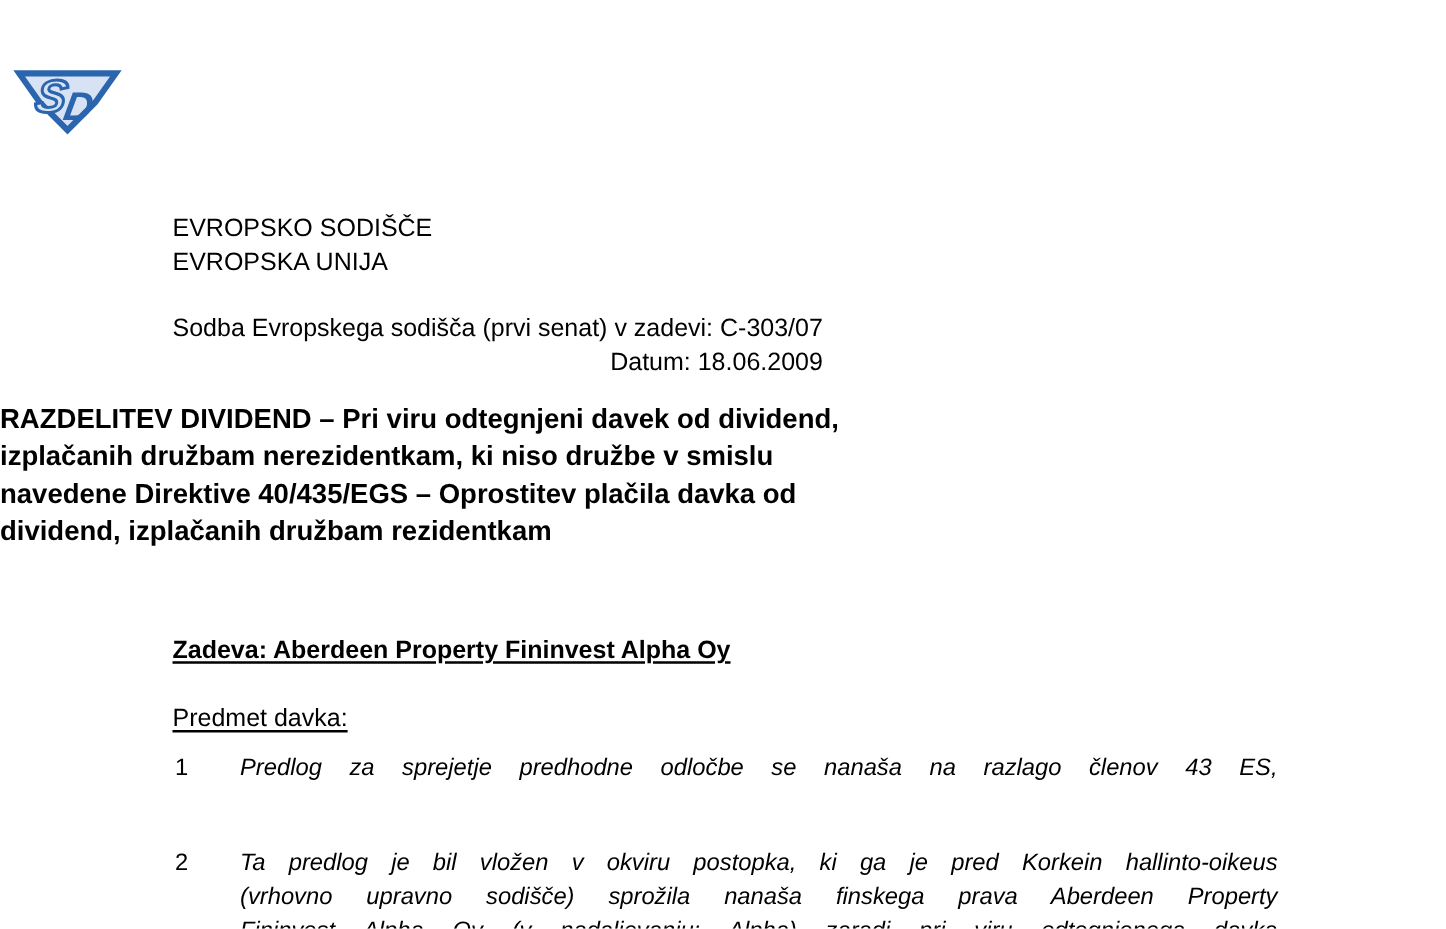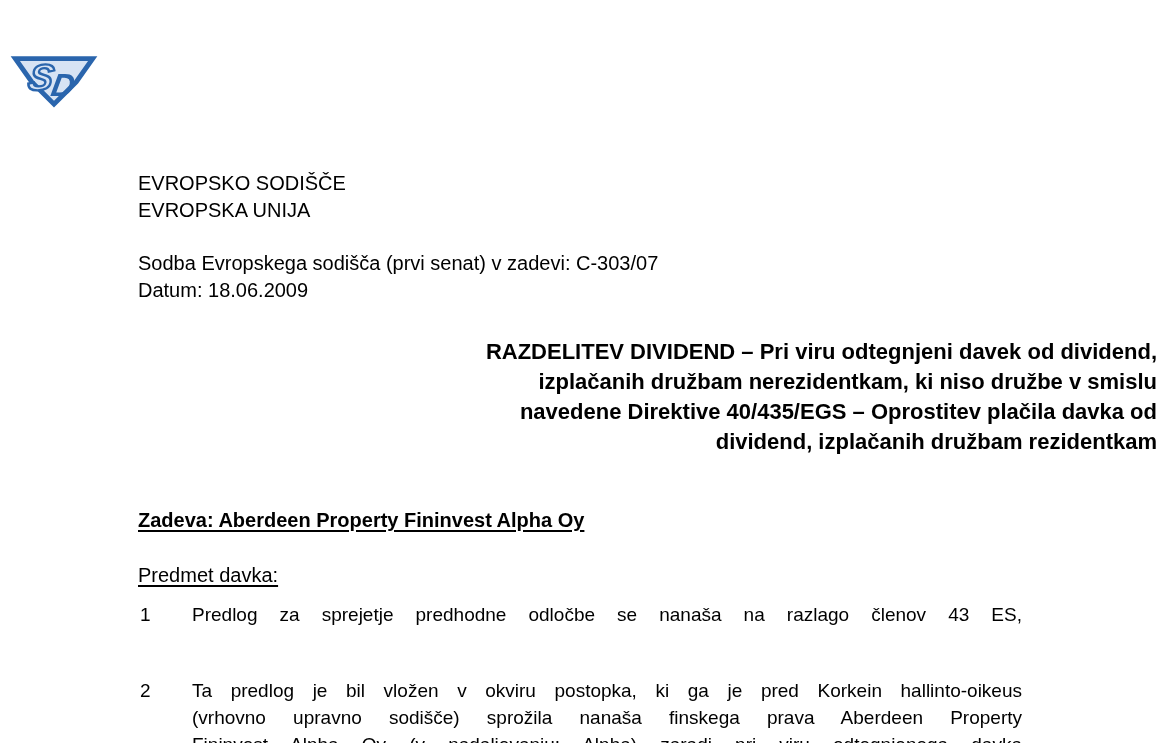--- a/index.html
+++ b/index.html
@@ -33,29 +33,30 @@
   }
 
   
   .case-block {
     position: absolute;
     left: 138px;
     top: 250px;
     font-size: 20px;
     line-height: 27px;
     white-space: nowrap;
+    text-align: right;
   }
 
   
   .doc-title {
     position: absolute;
     left: 0;
-    top: 337px;
+    top: 320px;
     width: 1157px;
-    text-align: right;
+    text-align: left;
     font-size: 22px;
     font-weight: bold;
     line-height: 30px;
   }
 
   
   .case-heading {
     position: absolute;
     left: 138px;
     top: 509px;
@@ -83,21 +84,21 @@
     left: 140px;
     display: grid;
     grid-template-columns: 52px 830px;
     font-size: 19px;
     line-height: 27px;
   }
   .para-1 { top: 601px; }
   .para-2 { top: 677px; }
   .para .num { text-align: left; }
   .para .line { width: 830px; }
-  .line.j { text-align: justify; text-align-last: justify; }
+  .line.j { text-align: justify; text-align-last: justify; font-style: italic; }
   .line.l { text-align: left; }
 </style>
 </head>
 <body>
 
 <div class="page">
 
   <div class="logo">
     <svg viewBox="0 0 90 60" width="88" height="58" xmlns="http://www.w3.org/2000/svg">
       <polygon points="5,9 85,9 68,33 45,56 22,33" fill="#d7e3f4" stroke="#2a65ad" stroke-width="5" stroke-linejoin="miter"></polygon>

